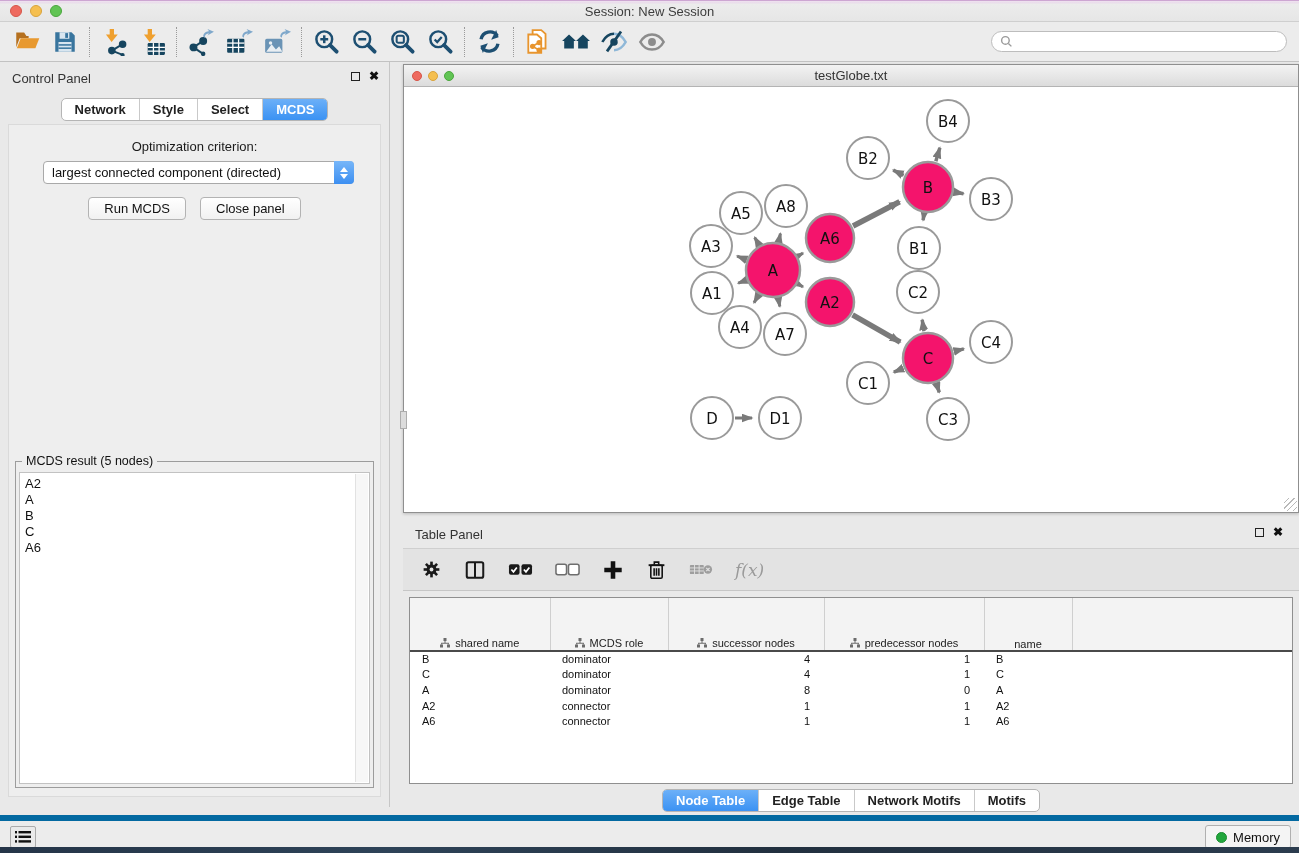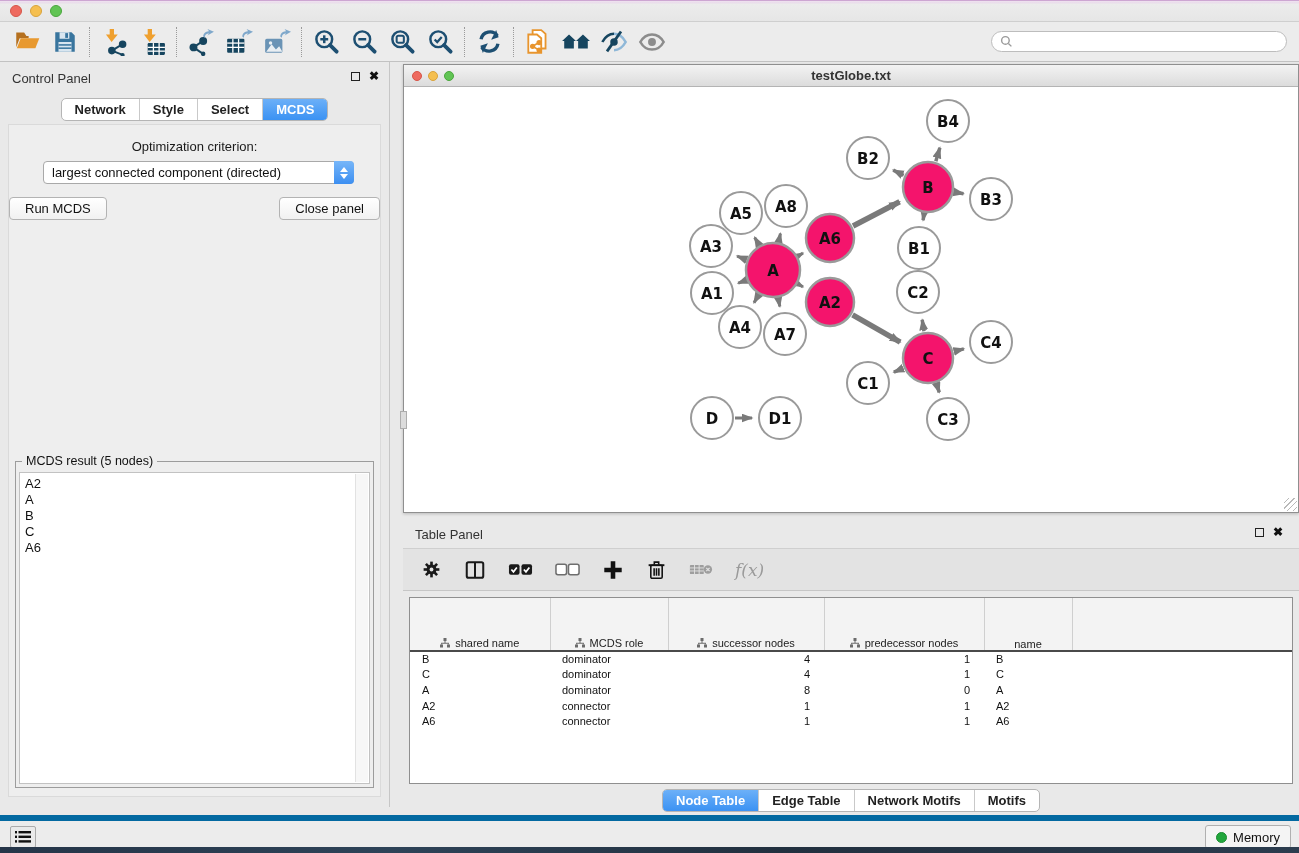--- a/index.html
+++ b/index.html
@@ -47,34 +47,34 @@
   .cp-box { position:absolute; left:8px; right:8px; top:62px; bottom:10px; background:#eeeeee;
     border:1px solid #dadada; border-radius:0; }
   .opt-label { text-align:center; font-size:13px; margin-top:14px; color:#1a1a1a; }
   .combo { position:relative; margin:7px 26px 0 34px; height:23px; background:#fff; border:1px solid #a9a9a9; border-radius:4px;
     font-size:13px; line-height:21px; padding-left:8px; color:#111; }
   .combo .stepper { position:absolute; right:-1px; top:-1px; bottom:-1px; width:20px; border-radius:0 4px 4px 0;
     background:linear-gradient(#76b6f9,#3d8ff1); display:flex; flex-direction:column; align-items:center; justify-content:center; gap:2px;}
   .stepper i { width:0; height:0; border-left:4px solid transparent; border-right:4px solid transparent; display:block; }
   .stepper .up { border-bottom:5px solid #fff; }
   .stepper .dn { border-top:5px solid #fff; }
-  .cp-buttons { display:flex; justify-content:space-between; gap:14px; margin-top:13px; }
+  .cp-buttons { display:flex; justify-content:center; gap:14px; margin-top:13px; }
   .btn { font-size:13px; padding:3px 15px; background:linear-gradient(#ffffff,#f1f1f1); border:1px solid #b3b3b3;
     border-radius:4px; color:#111; cursor:default; font-family:"Liberation Sans",sans-serif; }
 
   .result-box { position:absolute; left:6px; right:6px; top:336px; bottom:8px; border:1px solid #9c9c9c; }
   .result-legend { position:absolute; top:-8px; left:6px; background:#eeeeee; padding:0 4px; font-size:12.5px; color:#111; }
   .result-list { position:absolute; left:3px; right:3px; top:10px; bottom:3px; background:#fff; border:1px solid #c2c2c2; }
   .result-items { padding:3px 0 0 5px; font-size:13px; line-height:16px; color:#111; }
   .result-scroll { position:absolute; right:1px; top:1px; bottom:1px; width:13px; background:#f7f7f7; border-left:1px solid #e2e2e2; }
 
   
   .right-area { position:absolute; left:391px; right:0; top:0; bottom:0; }
   .net-window { position:absolute; left:12px; right:0; top:2px; height:449px; background:#fff;
-    border:1px solid #8f8f8f; box-shadow:0 1px 3px rgba(0,0,0,.2);font-weight:bold; }
+    border:1px solid #8f8f8f; box-shadow:0 1px 3px rgba(0,0,0,.2); }
   .net-titlebar { height:22px; background:linear-gradient(#f3f3f3,#dcdcdc); border-bottom:1px solid #b4b4b4;
     position:relative; display:flex; align-items:center; }
   .net-titlebar .tl { width:10px; height:10px; margin-right:6px; }
   .net-titlebar .title { position:absolute; left:0; right:0; text-align:center; font-size:13px; color:#333; }
   .net-canvas { position:absolute; left:0; right:0; top:23px; bottom:0; background:#fff; overflow:hidden; }
   .resize-grip { position:absolute; right:1px; bottom:1px; width:13px; height:13px;
     background:repeating-linear-gradient(135deg, transparent 0 3px, #b9b9b9 3px 4px); }
   .splitter-grip { position:absolute; left:-4px; top:346px; width:7px; height:18px; background:#dcdcdc; border:1px solid #adadad; }
 
   
@@ -109,20 +109,21 @@
 </style>
 </head>
 <body>
 
 <div class="titlebar">
   <div class="tl-group">
     <span class="tl red"></span>
     <span class="tl yel"></span>
     <span class="tl grn"></span>
   </div>
+  <div class="title">Session: New Session</div>
 </div>
 
 <div class="toolbar">
   <div class="tb-btn">
     <svg width="27" height="27" viewBox="0 0 24 24">
       <path d="M2 4h7l2 3h2v2H5L2 17z" fill="#b5701f"></path>
       <path d="M2.5 18l3.5-9h16.5L19 18z" fill="#e8992f"></path>
     </svg>
   </div>
   <div class="tb-btn">

